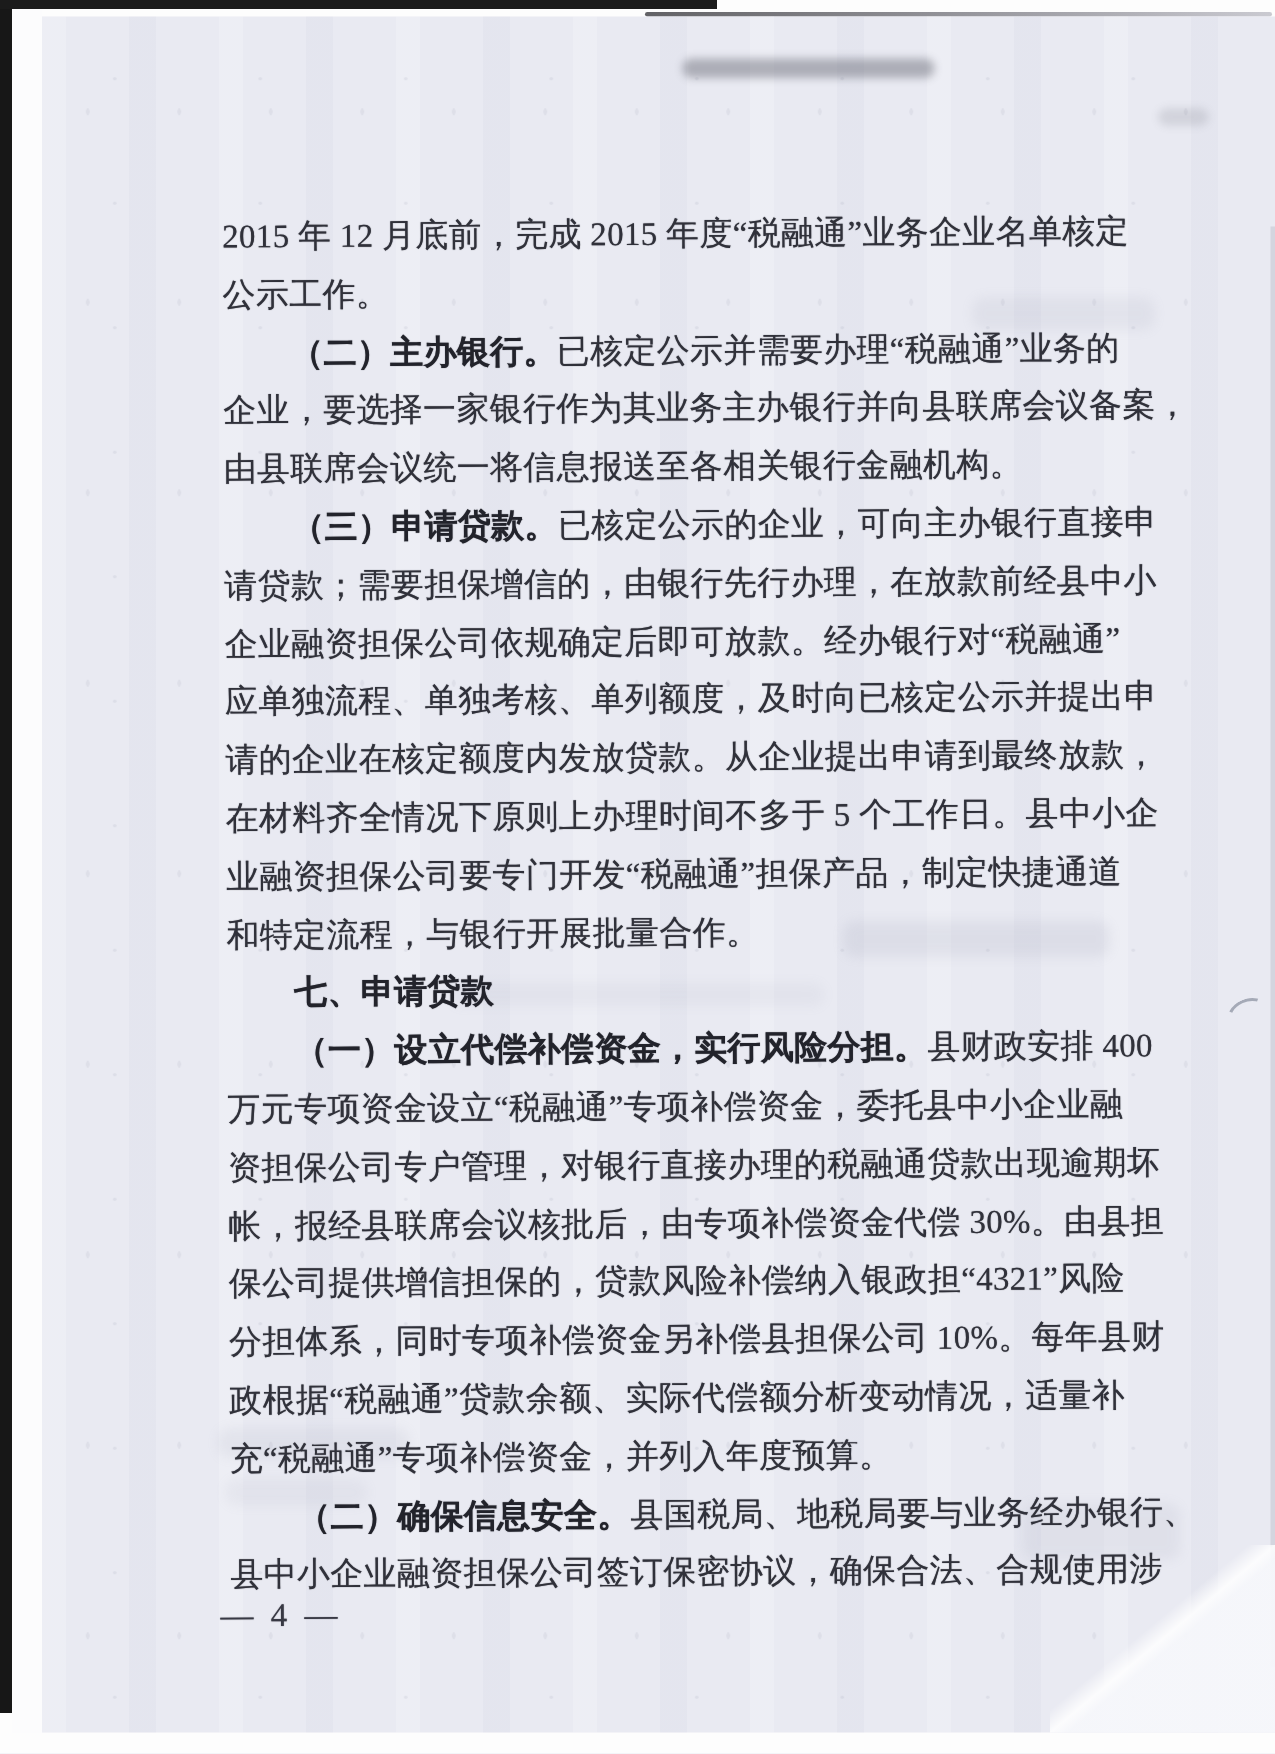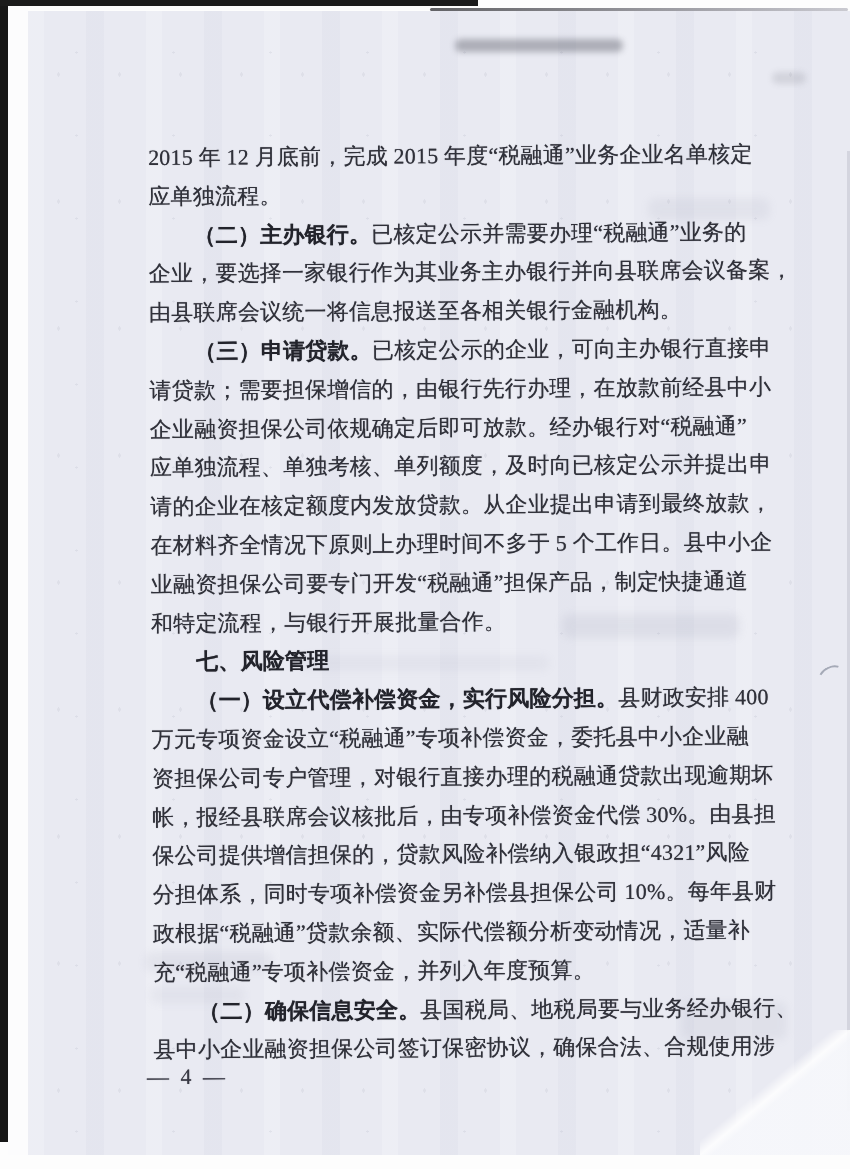--- a/index.html
+++ b/index.html
@@ -124,33 +124,33 @@
 <div class="ghost ghost-1"></div>
 <div class="ghost ghost-2"></div>
 <div class="ghost ghost-3"></div>
 <div class="ghost ghost-4"></div>
 <div class="ghost ghost-5"></div>
 <div class="ghost ghost-6"></div>
 <div class="pen-mark"></div>
 
 <div class="textblock">
   <div class="tline"><b></b><span>2015 年 12 月底前，完成 2015 年度“税融通”业务企业名单核定</span></div>
-  <div class="tline"><b></b><span>应单独流程。</span></div>
+  <div class="tline"><b></b><span>公示工作。</span></div>
   <div class="tline indent"><b>（二）主办银行。</b><span>已核定公示并需要办理“税融通”业务的</span></div>
   <div class="tline"><b></b><span>企业，要选择一家银行作为其业务主办银行并向县联席会议备案，</span></div>
   <div class="tline"><b></b><span>由县联席会议统一将信息报送至各相关银行金融机构。</span></div>
   <div class="tline indent"><b>（三）申请贷款。</b><span>已核定公示的企业，可向主办银行直接申</span></div>
   <div class="tline"><b></b><span>请贷款；需要担保增信的，由银行先行办理，在放款前经县中小</span></div>
   <div class="tline"><b></b><span>企业融资担保公司依规确定后即可放款。经办银行对“税融通”</span></div>
   <div class="tline"><b></b><span>应单独流程、单独考核、单列额度，及时向已核定公示并提出申</span></div>
   <div class="tline"><b></b><span>请的企业在核定额度内发放贷款。从企业提出申请到最终放款，</span></div>
   <div class="tline"><b></b><span>在材料齐全情况下原则上办理时间不多于 5 个工作日。县中小企</span></div>
   <div class="tline"><b></b><span>业融资担保公司要专门开发“税融通”担保产品，制定快捷通道</span></div>
   <div class="tline"><b></b><span>和特定流程，与银行开展批量合作。</span></div>
-  <div class="tline indent"><b>七、风险管理</b><span></span></div>
+  <div class="tline indent"><b>七、申请贷款</b><span></span></div>
   <div class="tline indent"><b>（一）设立代偿补偿资金，实行风险分担。</b><span>县财政安排 400</span></div>
   <div class="tline"><b></b><span>万元专项资金设立“税融通”专项补偿资金，委托县中小企业融</span></div>
   <div class="tline"><b></b><span>资担保公司专户管理，对银行直接办理的税融通贷款出现逾期坏</span></div>
   <div class="tline"><b></b><span>帐，报经县联席会议核批后，由专项补偿资金代偿 30%。由县担</span></div>
   <div class="tline"><b></b><span>保公司提供增信担保的，贷款风险补偿纳入银政担“4321”风险</span></div>
   <div class="tline"><b></b><span>分担体系，同时专项补偿资金另补偿县担保公司 10%。每年县财</span></div>
   <div class="tline"><b></b><span>政根据“税融通”贷款余额、实际代偿额分析变动情况，适量补</span></div>
   <div class="tline"><b></b><span>充“税融通”专项补偿资金，并列入年度预算。</span></div>
   <div class="tline indent"><b>（二）确保信息安全。</b><span>县国税局、地税局要与业务经办银行、</span></div>
   <div class="tline"><b></b><span>县中小企业融资担保公司签订保密协议，确保合法、合规使用涉</span></div>

